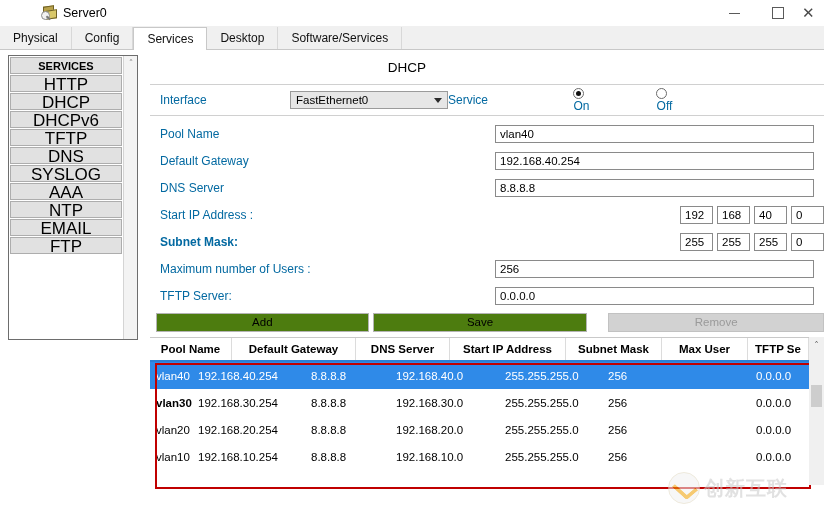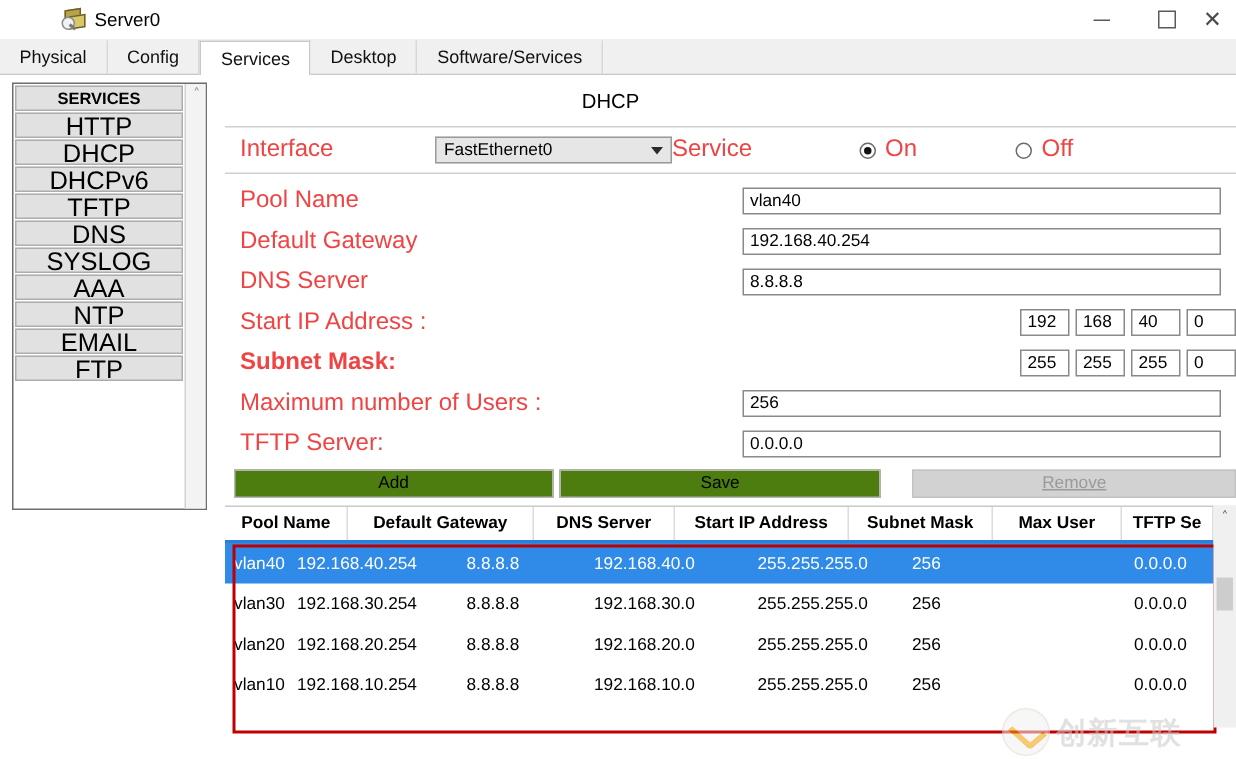--- a/index.html
+++ b/index.html
@@ -203,22 +203,22 @@
   }
 
   .row {
     display: flex;
     align-items: center;
     height: 26px;
     padding-left: 10px;
     box-sizing: border-box;
   }
   .lbl {
-    font-size: 16px;
-    color: #ef4444;
+    font-size: 12px;
+    color: #0369a1;
     white-space: nowrap;
   }
   .combo {
     width: 158px;
     height: 18px;
     background: #e6e6e6;
     border: 1px solid #9a9a9a;
     box-sizing: border-box;
     font-size: 11.5px;
     line-height: 16px;
@@ -230,20 +230,21 @@
     position: absolute;
     right: 5px; top: 6px;
     width: 0; height: 0;
     border-left: 4px solid transparent;
     border-right: 4px solid transparent;
     border-top: 5px solid #2b2b2b;
   }
   .radio-wrap {
     display: flex;
     align-items: center;
+    flex-direction: column;
   }
   .radio {
     width: 11px; height: 11px;
     border: 1px solid #6b6b6b;
     border-radius: 50%;
     background: #fff;
     position: relative;
     margin-right: 6px;
     box-sizing: border-box;
   }
@@ -507,21 +508,21 @@
     </div>
 
     <div class="row" style="height:27px;">
       <span class="lbl" style="width:335px;">TFTP Server:</span>
       <div class="txt" style="width:319px;">0.0.0.0</div>
     </div>
 
     <div class="row" style="height:26px;padding-left:6px;align-items:center;">
       <div class="btn" style="width:217px;">Add</div>
       <div class="btn" style="width:219px;margin-left:4px;">Save</div>
-      <div class="btn disabled" style="width:220px;margin-left:21px;text-decoration:underline;">Remove</div>
+      <div class="btn disabled" style="width:220px;margin-left:21px;">Remove</div>
     </div>
 
     <div style="position:relative;margin-top:2px;height:148px;">
 
       <div class="tbl-head" style="width:659px;">
         <div class="th" style="width:82px;">Pool Name</div>
         <div class="th" style="width:124px;">Default Gateway</div>
         <div class="th" style="width:94px;">DNS Server</div>
         <div class="th" style="width:116px;">Start IP Address</div>
         <div class="th" style="width:96px;">Subnet Mask</div>
@@ -535,21 +536,21 @@
           <div class="td" style="width:48px;padding-left:6px;">vlan40</div>
           <div class="td" style="width:113px;">192.168.40.254</div>
           <div class="td" style="width:85px;">8.8.8.8</div>
           <div class="td" style="width:109px;">192.168.40.0</div>
           <div class="td" style="width:103px;">255.255.255.0</div>
           <div class="td" style="width:148px;">256</div>
           <div class="td" style="width:49px;">0.0.0.0</div>
         </div>
 
         <div class="tr">
-          <div class="td" style="width:48px;padding-left:6px;">vlan30</div>
+          <div class="td" style="width:48px;padding-left:6px;font-weight:bold;">vlan30</div>
           <div class="td" style="width:113px;">192.168.30.254</div>
           <div class="td" style="width:85px;">8.8.8.8</div>
           <div class="td" style="width:109px;">192.168.30.0</div>
           <div class="td" style="width:103px;">255.255.255.0</div>
           <div class="td" style="width:148px;">256</div>
           <div class="td" style="width:49px;">0.0.0.0</div>
         </div>
 
         <div class="tr">
           <div class="td" style="width:48px;padding-left:6px;">vlan20</div>

